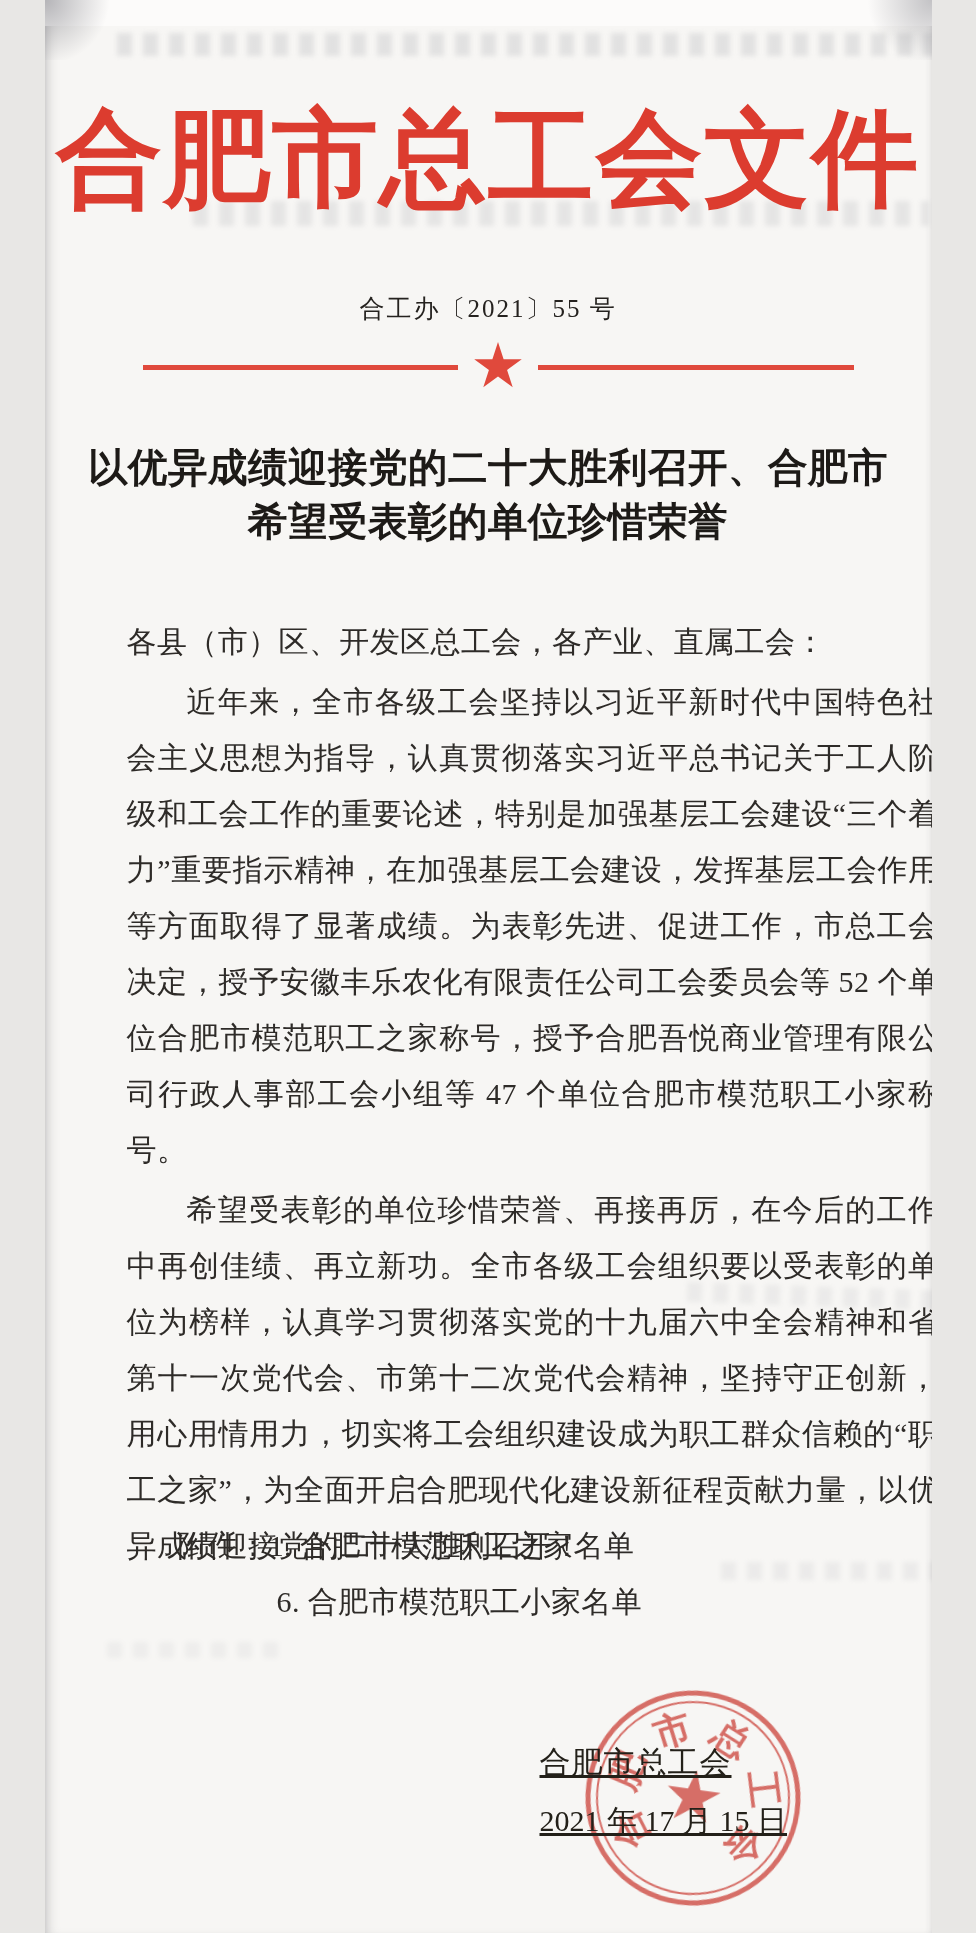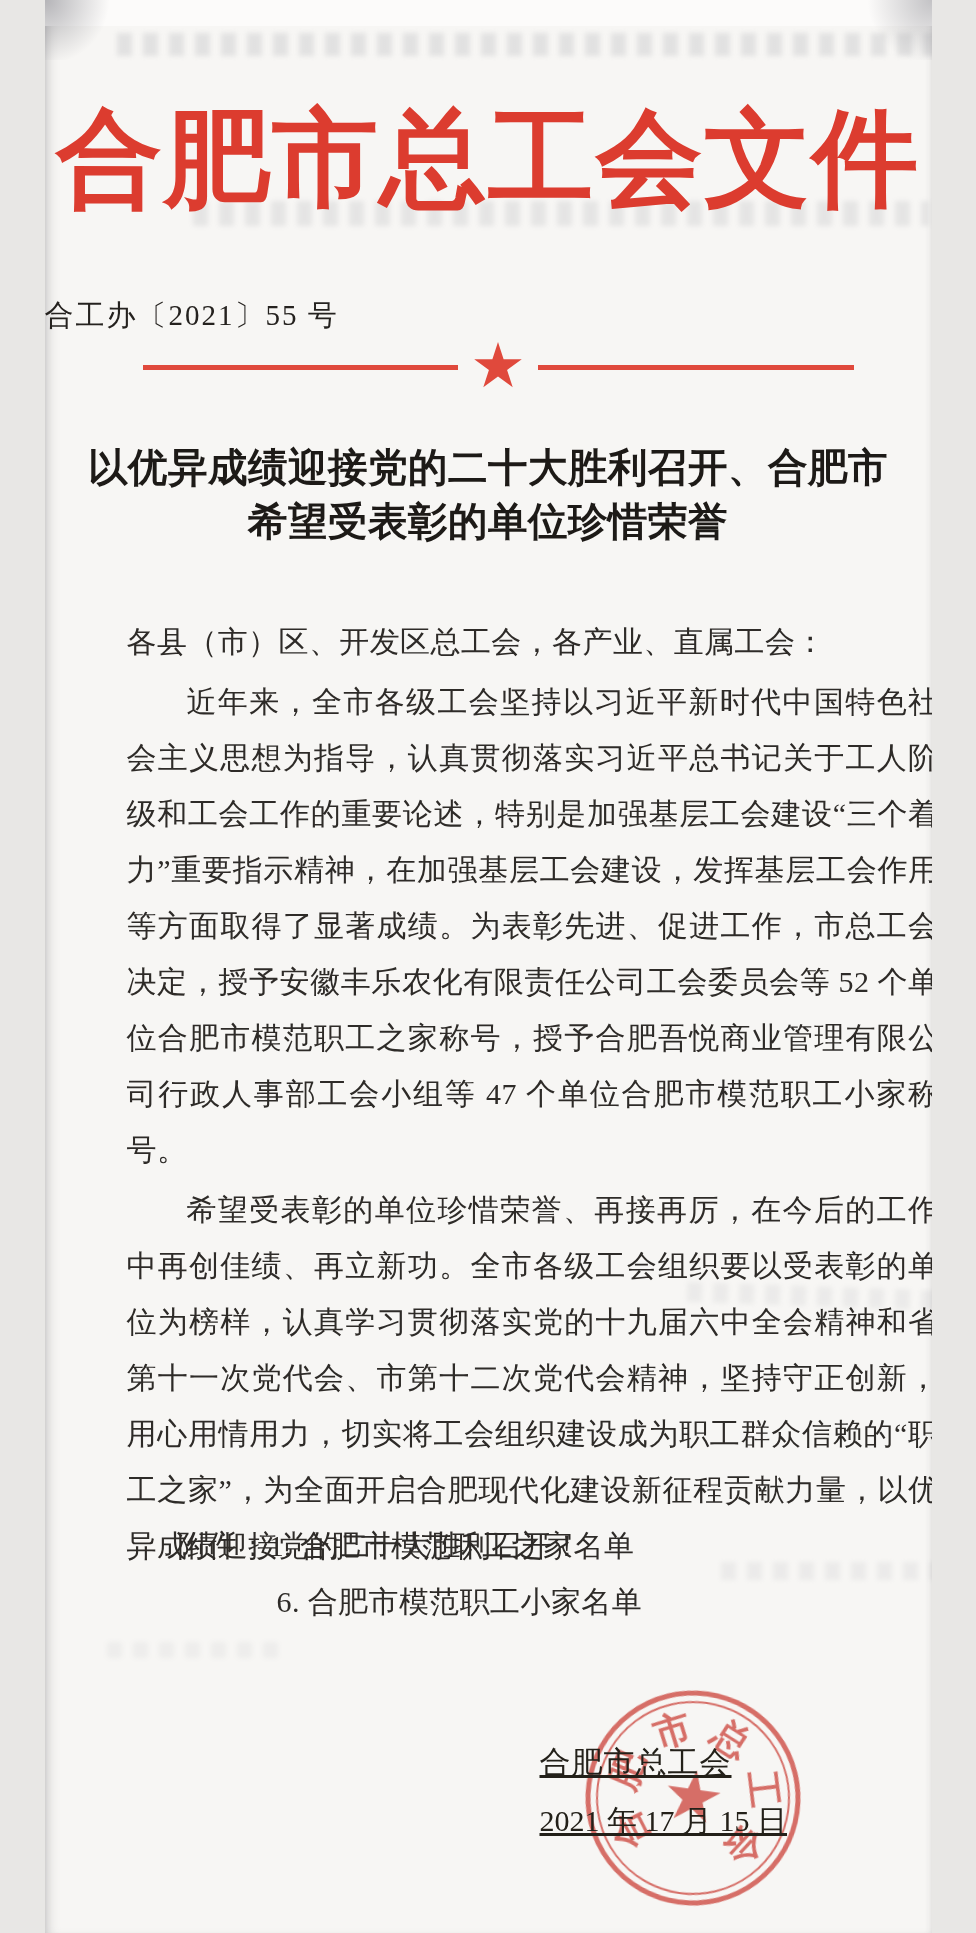--- a/index.html
+++ b/index.html
@@ -27,22 +27,22 @@
   .sm4{left:676px;top:1562px;width:248px;height:18px;opacity:.28;}
   .sm5{left:62px;top:1642px;width:180px;height:16px;opacity:.22;}
 
   .org-title{
     position:absolute;left:0;top:85px;width:100%;
     margin:0;text-align:center;
     font-size:106px;line-height:150px;font-weight:900;
     letter-spacing:2px;color:#dc3c2f;white-space:nowrap;
   }
   .doc-number{
-    position:absolute;left:0;top:297px;width:100%;
-    font-size:29px;line-height:36px;
+    position:absolute;left:0;top:291px;width:100%;
+    text-align:center;font-size:25px;line-height:36px;
     color:#25221f;letter-spacing:2px;
   }
   .divider{
     position:absolute;left:98px;right:78px;top:341px;height:52px;
     display:flex;align-items:center;
   }
   .divider .rule{flex:1 1 auto;height:5px;background:#e0493c;}
   .divider .star-wrap{flex:0 0 auto;margin:0 14px;display:flex;}
 
   .doc-title{

